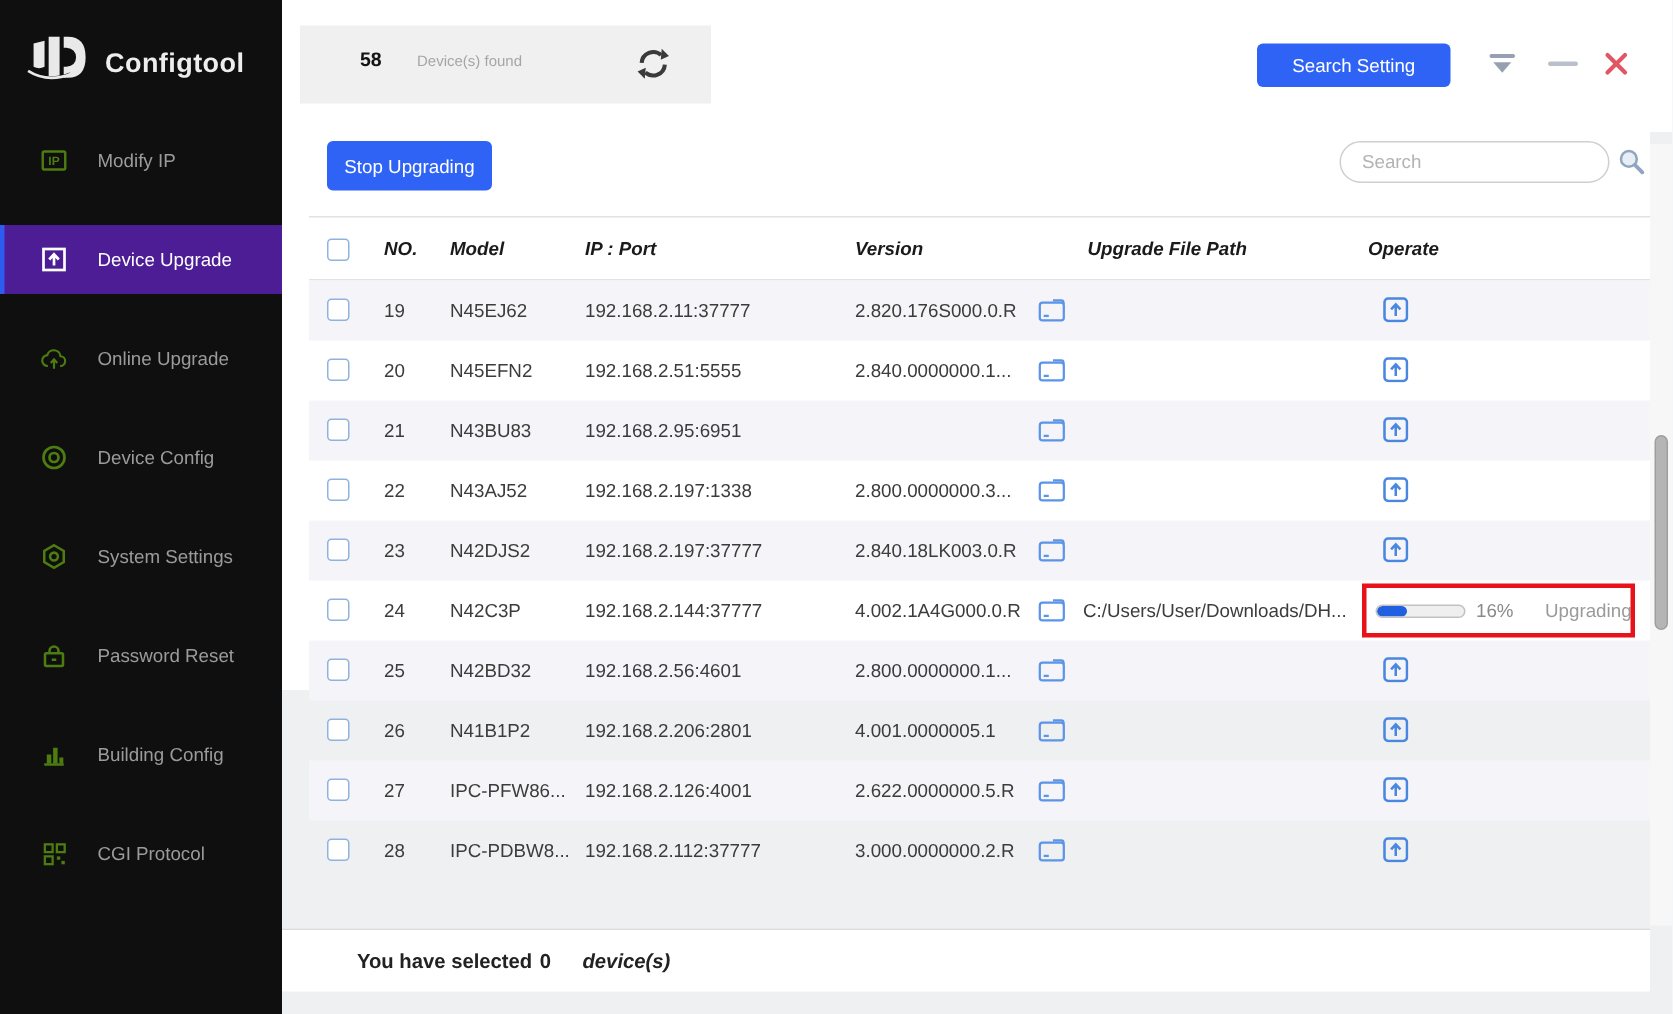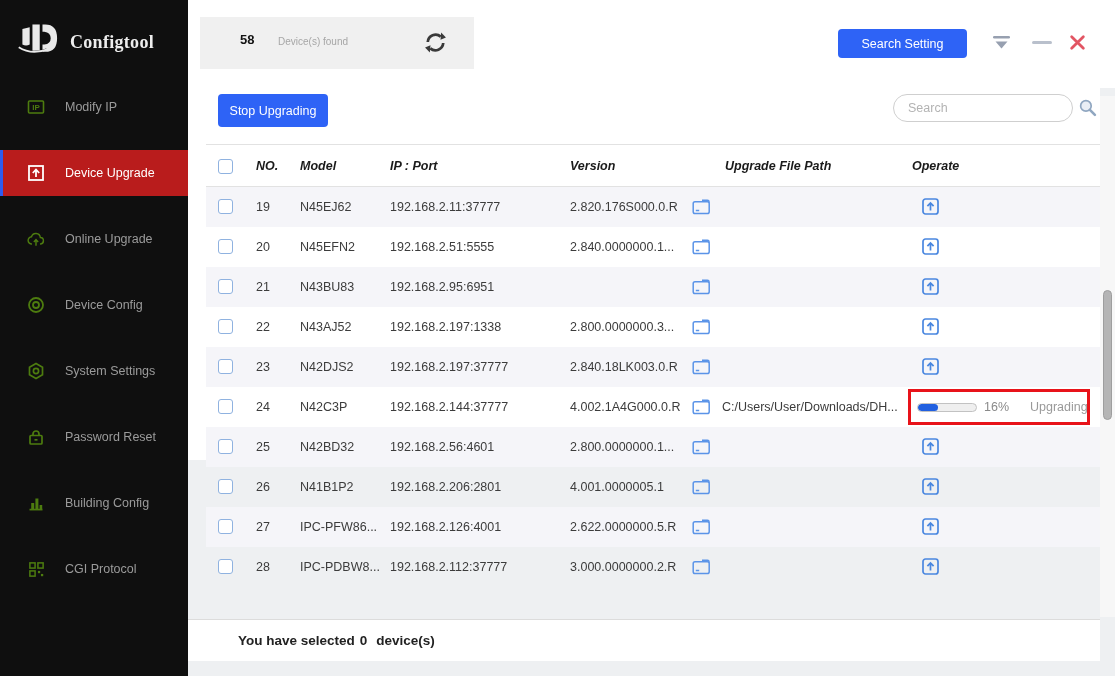--- a/index.html
+++ b/index.html
@@ -2,26 +2,26 @@
 <html><head>
 <meta charset="utf-8">
 <style>
   * { margin:0; padding:0; box-sizing:border-box; }
   body { font-family:"Liberation Sans", sans-serif; background:#fff; }
   .app { position:relative; width:1115px; height:676px; overflow:hidden; background:#eef0f2; }
 
   
   .sidebar { position:absolute; left:0; top:0; width:188px; height:100%; background:#0f0f0f; z-index:5; }
   .logo-row { display:flex; align-items:center; gap:12px; padding:20px 0 0 16px; }
-  .brand { color:#ededed; font-size:18px; font-weight:bold; letter-spacing:.3px;font-family:Liberation Serif, serif; }
+  .brand { color:#ededed; font-size:18px; font-weight:bold; letter-spacing:.3px; }
   .nav { position:absolute; top:84px; left:0; width:100%; }
   .nav-item { display:flex; align-items:center; gap:20px; height:46px; padding-left:27px;
               color:#9b9b9b; font-size:12.5px; cursor:pointer; margin-bottom:20px; }
   .nav-item .nicon { width:18px; height:18px; display:flex; align-items:center; justify-content:center; color:#4d7c0f; }
-  .nav-item.active { background:#b91c1c; color:#fff; border-left:3px solid #2e5bf0; padding-left:24px; }
+  .nav-item.active { background:#4c1d95; color:#fff; border-left:3px solid #2e5bf0; padding-left:24px; }
   .nav-item.active .nicon { color:#fff; }
 
   
   .main { position:absolute; left:188px; top:0; width:927px; height:676px; }
   .header-card { position:absolute; left:0; top:0; width:927px; height:88px; background:#fff; }
   .count-box { position:absolute; left:12px; top:17px; width:274px; height:52px; background:#f0f0f0; }
   .count-num { position:absolute; left:40px; top:15px; font-size:13px; font-weight:bold; color:#141414; }
   .count-label { position:absolute; left:78px; top:19px; font-size:10px; color:#a6a6a6; }
   .refresh-btn { position:absolute; left:224px; top:14px; width:24px; height:24px; cursor:pointer; }
 
@@ -65,21 +65,21 @@
 
   
   .scroll-gutter { position:absolute; left:912px; top:96px; width:15px; height:521px; background:#f7f7f7; }
   .scroll-thumb { position:absolute; left:3px; top:194px; width:9px; height:130px; background:#b5b5b5;
                   border:1px solid #9e9e9e; border-radius:5px; cursor:pointer; }
 
   
   .footer-card { position:absolute; left:0; top:619px; width:912px; height:42px; background:#fff; border-top:1px solid #dcdcdc; }
   .footer-text { position:absolute; left:50px; top:0; line-height:41px; font-weight:bold; font-size:13.5px; color:#222; }
   .footer-text span { margin-right:5px; }
-  .footer-text .suffix { margin-left:4px; }
+  .footer-text .suffix { margin-left:16px;font-style:italic; }
 </style>
 </head>
 <body>
 
 <div class="app">
 
   <div class="sidebar">
     <div class="logo-row">
       <span>
         <svg width="42" height="40" viewBox="0 0 46 42">

